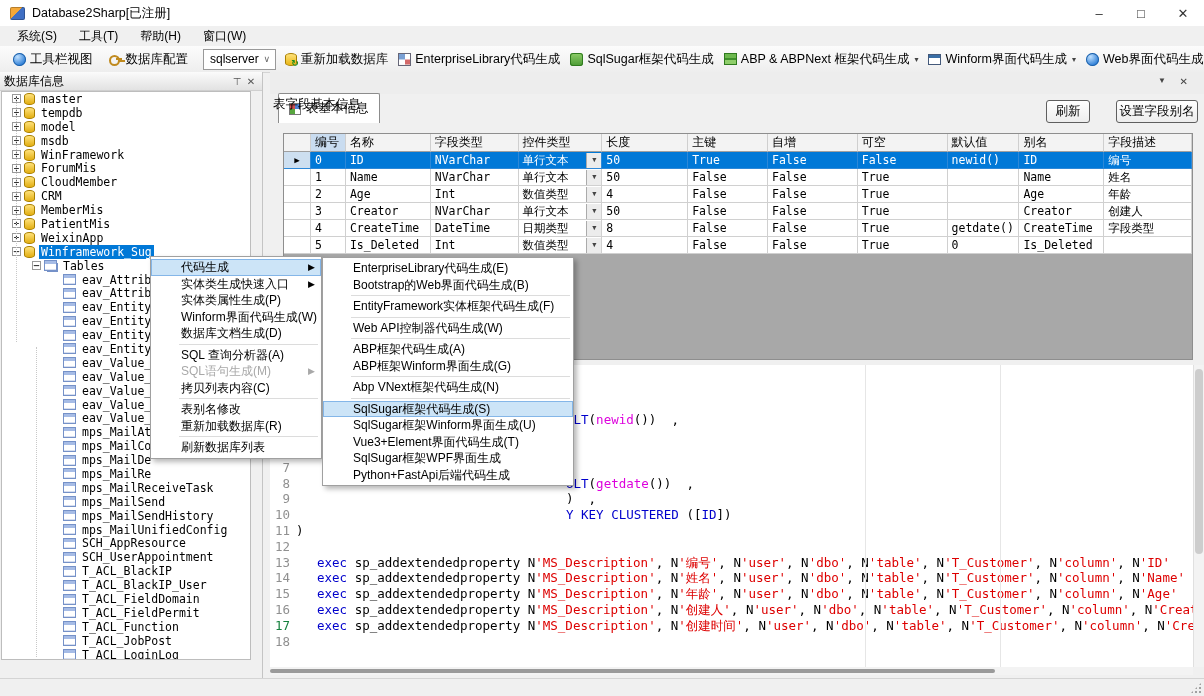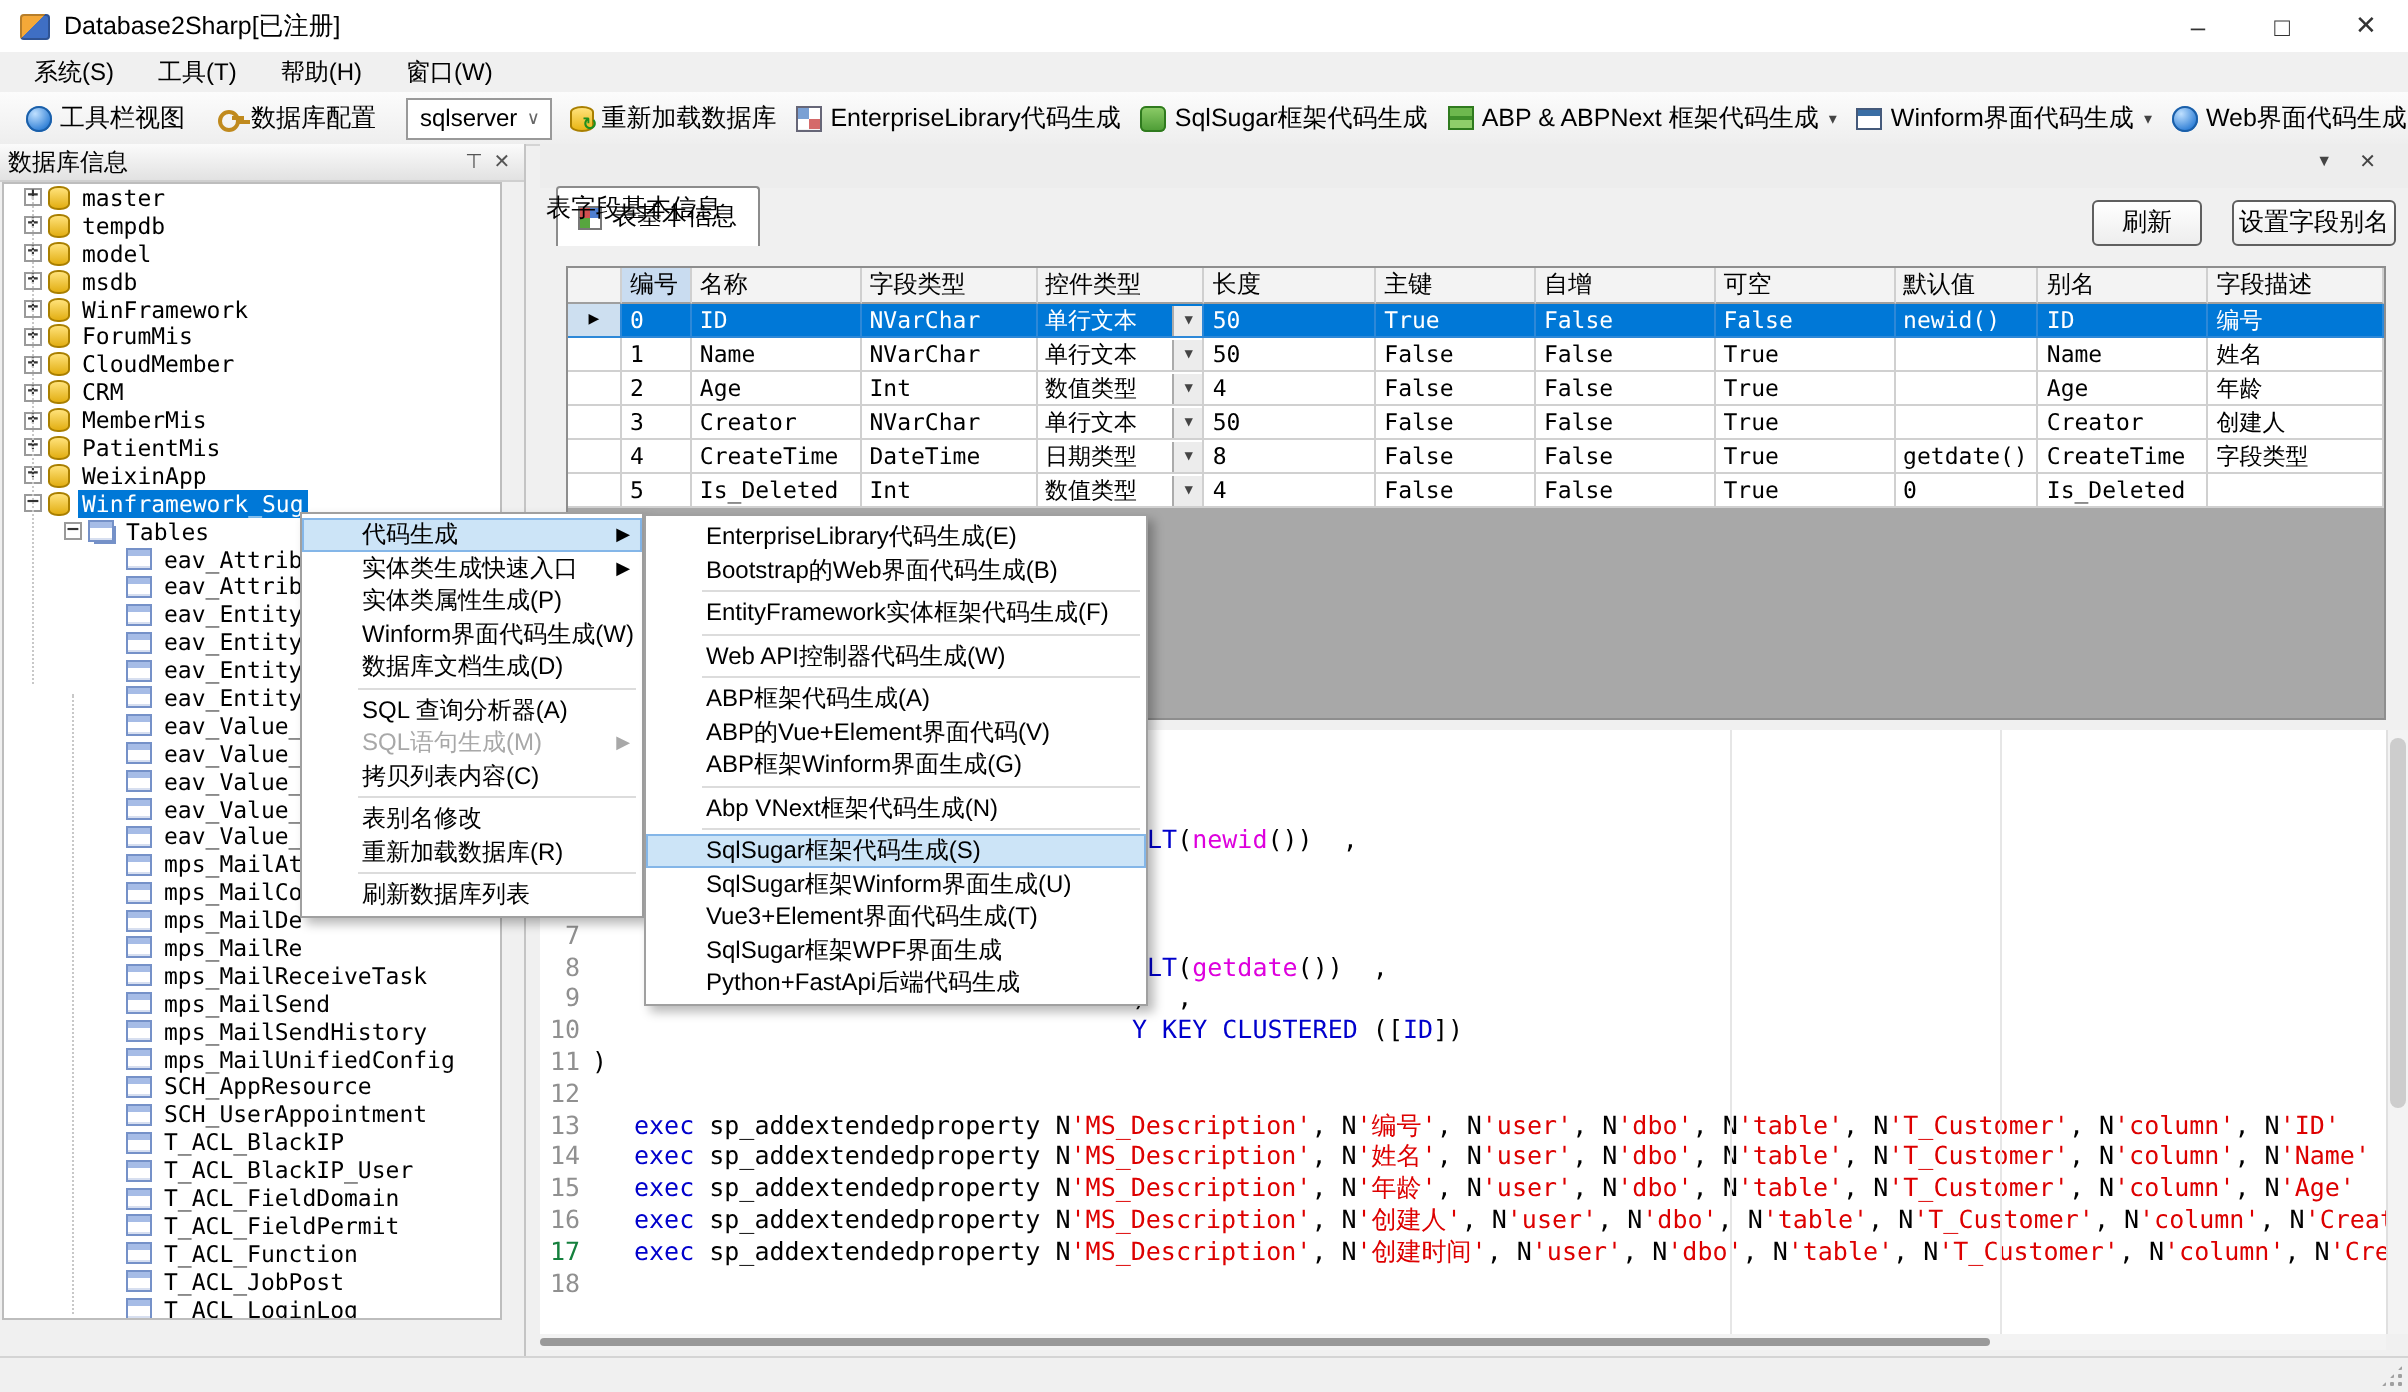--- a/index.html
+++ b/index.html
@@ -383,21 +383,21 @@
     <div class="tabstrip">
       <div class="doctab">
         <span class="i-grid"></span>
         <span>表基本信息</span>
       </div>
       <span class="strip-ctl" style="right:38px;font-size:8px;">▼</span>
       <span class="strip-ctl" style="right:16px;">✕</span>
     </div>
 
     <div class="sec-title">表字段基本信息</div>
-    <div class="btn" style="left:776px;top:28px;width:55px;">刷新</div>
+    <div class="btn" style="left:776px;top:28px;width:44px;">刷新</div>
     <div class="btn" style="left:846px;top:28px;width:82px;">设置字段别名</div>
 
     <div class="grid" id="grid">
         <div class="g-row g-head">
           <div class="g-cell g-rowhead"></div>
           <div class="g-cell hl" style="width: 35px;">编号</div>
           <div class="g-cell" style="width: 85px;">名称</div>
           <div class="g-cell" style="width: 88px;">字段类型</div>
           <div class="g-cell" style="width: 84px;">控件类型</div>
           <div class="g-cell" style="width: 86px;">长度</div>
@@ -721,21 +721,20 @@
 
   <div class="cmenu" id="menu2">
       <div class="cm-item"><span>EnterpriseLibrary代码生成(E)</span></div>
       <div class="cm-item"><span>Bootstrap的Web界面代码生成(B)</span></div>
       <div class="cm-sep"></div>
       <div class="cm-item"><span>EntityFramework实体框架代码生成(F)</span></div>
       <div class="cm-sep"></div>
       <div class="cm-item"><span>Web API控制器代码生成(W)</span></div>
       <div class="cm-sep"></div>
       <div class="cm-item"><span>ABP框架代码生成(A)</span></div>
-      <div class="cm-item"><span>ABP的Vue+Element界面代码(V)</span></div>
       <div class="cm-item"><span>ABP框架Winform界面生成(G)</span></div>
       <div class="cm-sep"></div>
       <div class="cm-item"><span>Abp VNext框架代码生成(N)</span></div>
       <div class="cm-sep"></div>
       <div class="cm-item hl"><span>SqlSugar框架代码生成(S)</span></div>
       <div class="cm-item"><span>SqlSugar框架Winform界面生成(U)</span></div>
       <div class="cm-item"><span>Vue3+Element界面代码生成(T)</span></div>
       <div class="cm-item"><span>SqlSugar框架WPF界面生成</span></div>
       <div class="cm-item"><span>Python+FastApi后端代码生成</span></div>
     </div>

